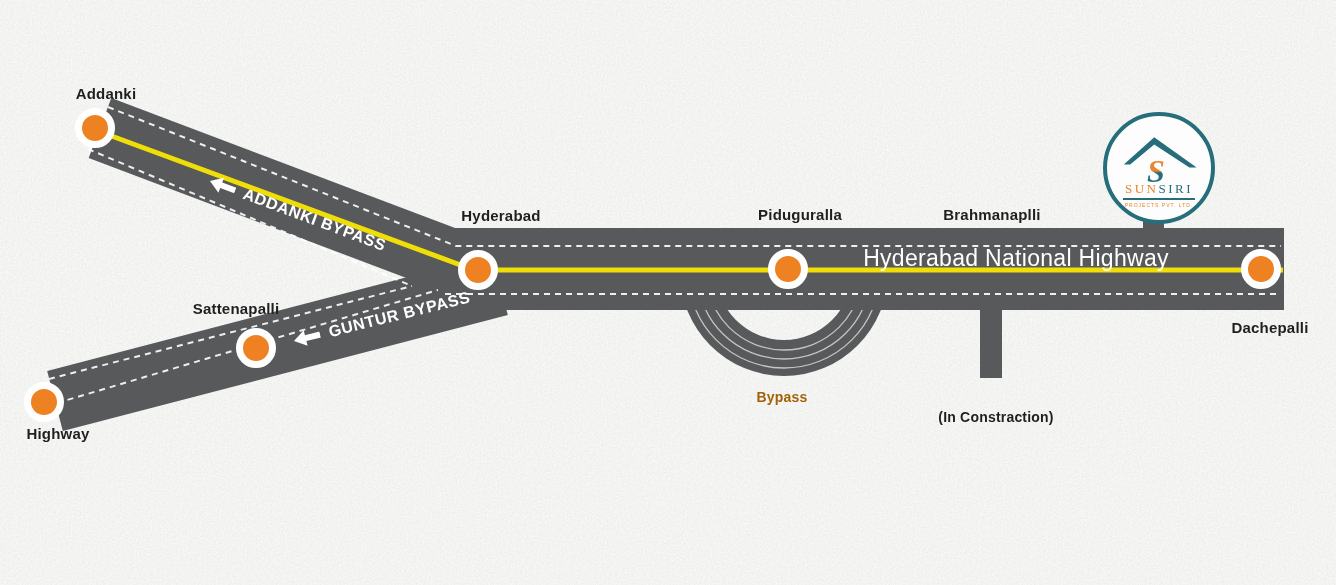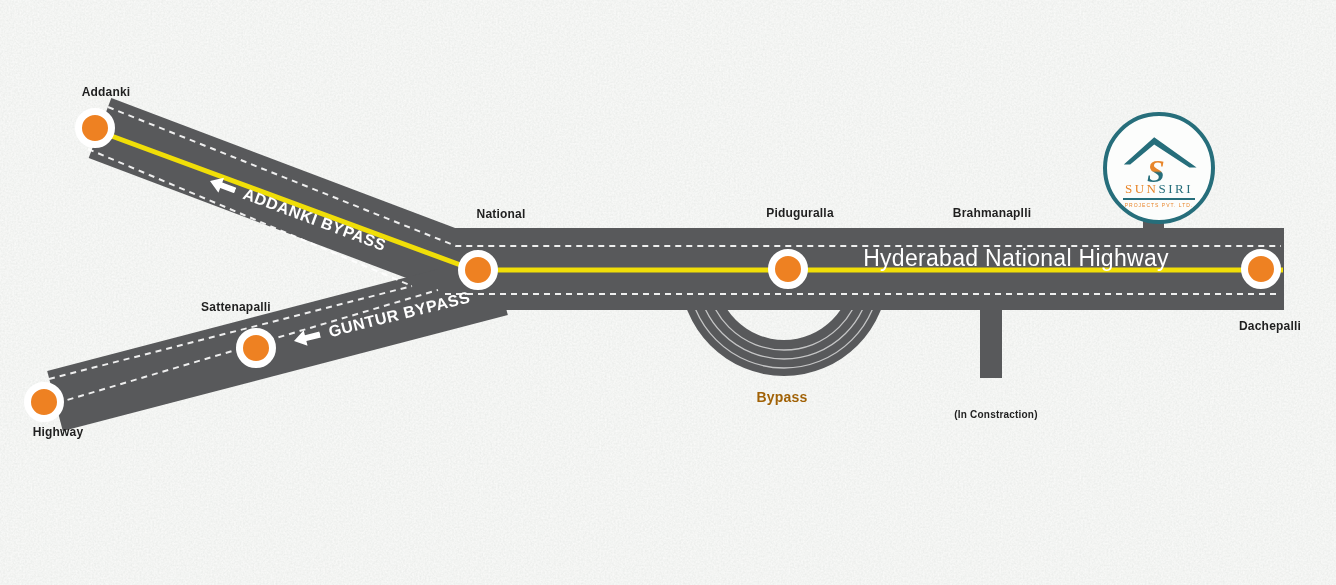--- a/index.html
+++ b/index.html
@@ -10,30 +10,30 @@
   .layer{position:absolute;left:0;top:0;}
   .bg{z-index:0;}
   .roads{z-index:1;}
   
   .marker{
     position:absolute;z-index:3;width:26px;height:26px;border-radius:50%;
     background:#ee8122;border:7px solid #ffffff;box-sizing:content-box;
   }
   
   .place{
-    position:absolute;z-index:4;font-weight:bold;font-size:12px;color:#1f1f1f;
+    position:absolute;z-index:4;font-weight:bold;font-size:15px;color:#1f1f1f;
     transform:translateX(-50%);white-space:nowrap;letter-spacing:.2px;
   }
   .place.center2{text-align:center;line-height:19px;}
   .hwy-label{
     position:absolute;z-index:4;transform:translateX(-50%);white-space:nowrap;
     font-weight:normal;font-size:23px;color:#ffffff;letter-spacing:.3px;
   }
   .medical{font-size:21px;}
-  .medical-sub{font-size:10px;}
+  .medical-sub{font-size:14px;}
   .bypass-small{font-size:14px;color:#a16207;}
   
   .rot-label{
     position:absolute;z-index:2;display:flex;align-items:center;gap:9px;
     color:#ffffff;font-weight:bold;font-size:16px;letter-spacing:.6px;
     white-space:nowrap;transform-origin:left center;
   }
   .rot-label .arrow{display:block;flex:0 0 auto;}
   
   .logo{
@@ -124,21 +124,21 @@
   <div class="marker" style="left:75px;top:108px;"></div>
   <div class="marker" style="left:24px;top:382px;"></div>
   <div class="marker" style="left:236px;top:328px;"></div>
   <div class="marker" style="left:458px;top:250px;"></div>
   <div class="marker" style="left:768px;top:249px;"></div>
   <div class="marker" style="left:1241px;top:249px;"></div>
 
   <div class="place" style="left:106px;top:85px;">Addanki</div>
   <div class="place" style="left:58px;top:425px;">Highway</div>
   <div class="place" style="left:236px;top:300px;">Sattenapalli</div>
-  <div class="place" style="left:501px;top:207px;">National</div>
+  <div class="place" style="left:501px;top:207px;">Hyderabad</div>
   <div class="place" style="left:800px;top:206px;">Piduguralla</div>
   <div class="place" style="left:992px;top:206px;">Brahmanaplli</div>
   <div class="place" style="left:1270px;top:319px;">Dachepalli</div>
 
 
   <div class="place bypass-small" style="left:782px;top:389px;">Bypass</div>
 
   <div class="place medical-sub" style="left:996px;top:409px;">(In Constraction)</div>
 
   <div class="logo">

